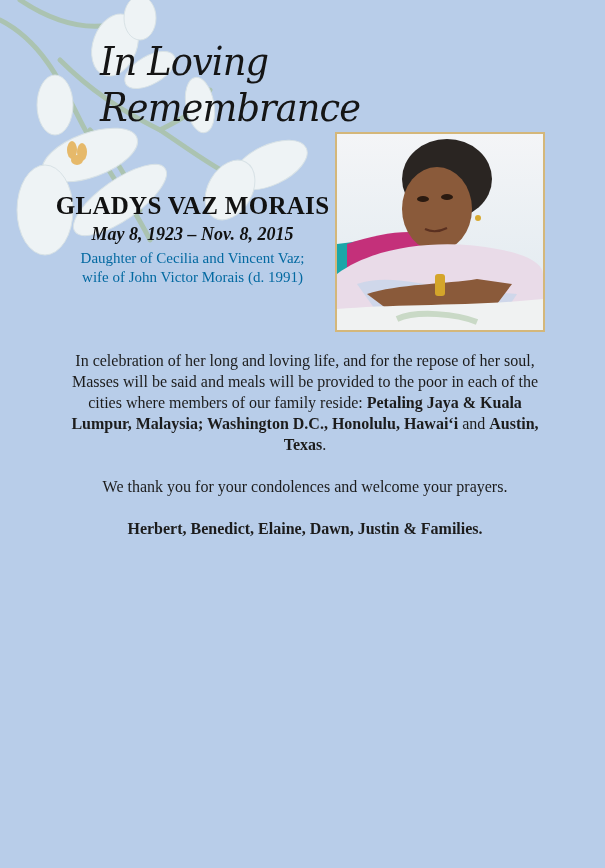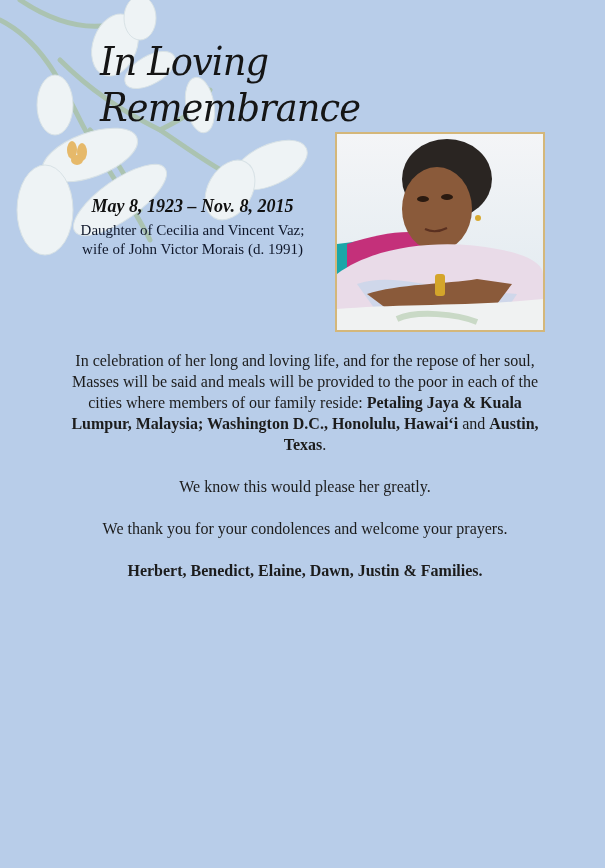--- a/index.html
+++ b/index.html
@@ -19,21 +19,21 @@
     position: absolute; left: 100px; top: 38px; width: 420px;
     font-family: "DejaVu Serif", "Liberation Serif", serif;
     font-style: italic; font-size: 40px; color: #151515;
     letter-spacing: -1px; font-weight: normal;
     transform: scaleX(0.92); transform-origin: left;
   }
 
   .name-block { position: absolute; left: 40px; top: 192px; width: 305px; text-align: center; }
   .name { font-size: 25px; font-weight: bold; letter-spacing: 0.3px; color: #111; }
   .dates { font-size: 18px; font-weight: bold; font-style: italic; margin-top: 4px; color: #111; }
-  .lineage { font-size: 15px; line-height: 19px; margin-top: 4px; color: #0f172a; font-family: Liberation Serif, serif; }
+  .lineage { font-size: 15px; line-height: 19px; margin-top: 4px; color: #0369a1; font-family: Liberation Serif, serif; }
 
   .photo-frame {
     position: absolute; left: 335px; top: 132px; width: 206px; height: 196px;
     border: 2px solid #d4b77a; background: #eef2f6; overflow: hidden;
   }
 
   .body-text { position: absolute; left: 60px; top: 350px; width: 490px; text-align: center; font-size: 16px; line-height: 21px; color: #1c1c1c; }
   .body-text p { margin: 0 0 21px 0; }
   .dropcap { font-family: "DejaVu Serif", serif; font-style: italic; font-size: 30px; line-height: 16px; font-weight: normal; }
   .b { font-weight: bold; }
@@ -69,20 +69,21 @@
     <g fill="#e6b96a">
       <ellipse cx="72" cy="150" rx="5" ry="9"></ellipse>
       <ellipse cx="82" cy="152" rx="5" ry="9"></ellipse>
       <ellipse cx="77" cy="160" rx="6" ry="5"></ellipse>
     </g>
   </svg>
 
   <div class="title">In Loving Remembrance</div>
 
   <div class="name-block">
+    <div class="name">GLADYS VAZ MORAIS</div>
     <div class="dates">May 8, 1923 – Nov. 8, 2015</div>
     <div class="lineage">
       <div>Daughter of Cecilia and Vincent Vaz;</div>
       <div>wife of John Victor Morais (d. 1991)</div>
     </div>
   </div>
 
   <div class="photo-frame">
     <svg width="206" height="196" viewBox="0 0 206 196">
       <defs>
@@ -106,17 +107,16 @@
       <rect x="98" y="140" width="10" height="22" rx="3" fill="#d4a52a"></rect>
       <path d="M0 175 C60 170 140 172 206 165 L206 196 L0 196Z" fill="#f0f2f2"></path>
       <path d="M60 185 C80 176 120 180 140 188" stroke="#c9d9c6" stroke-width="6" fill="none"></path>
     </svg>
   </div>
 
   <div class="body-text">
     <p>
       <span>In celebration of her long and loving life, and for the repose of her soul, Masses will be said and meals will be provided to the poor in each of the cities where members of our family reside: </span><span class="b">Petaling Jaya &amp; Kuala Lumpur, Malaysia; Washington D.C., Honolulu, Hawai‘i</span><span> and </span><span class="b">Austin, Texas</span><span>.</span>
     </p>
-    <p>We know this would please her greatly.</p>
     <p>We thank you for your condolences and welcome your prayers.</p>
     <p class="sig">Herbert, Benedict, Elaine, Dawn, Justin &amp; Families.</p>
   </div>
 </div>
 
 </body></html>

